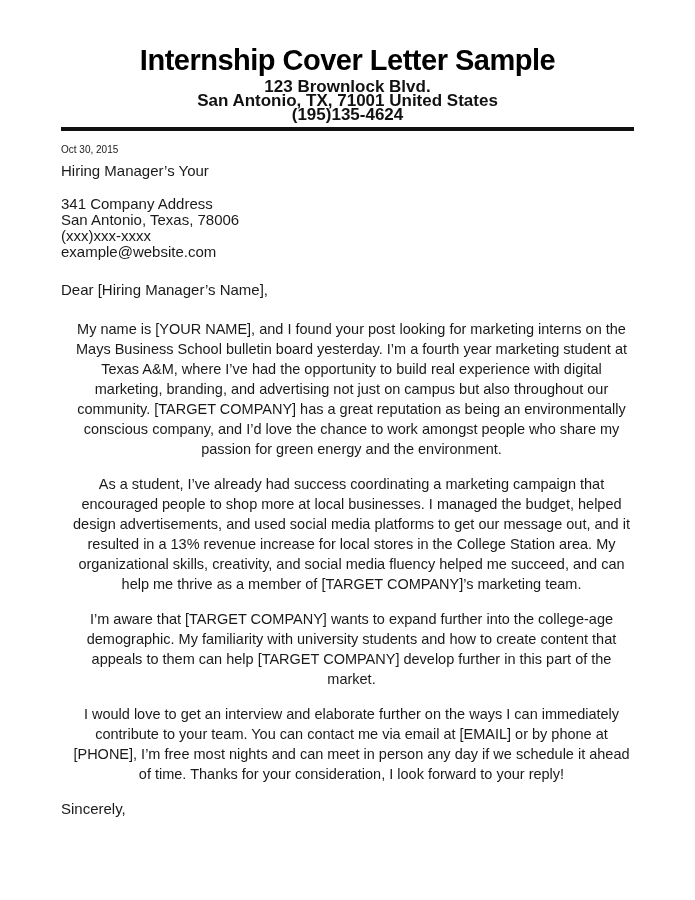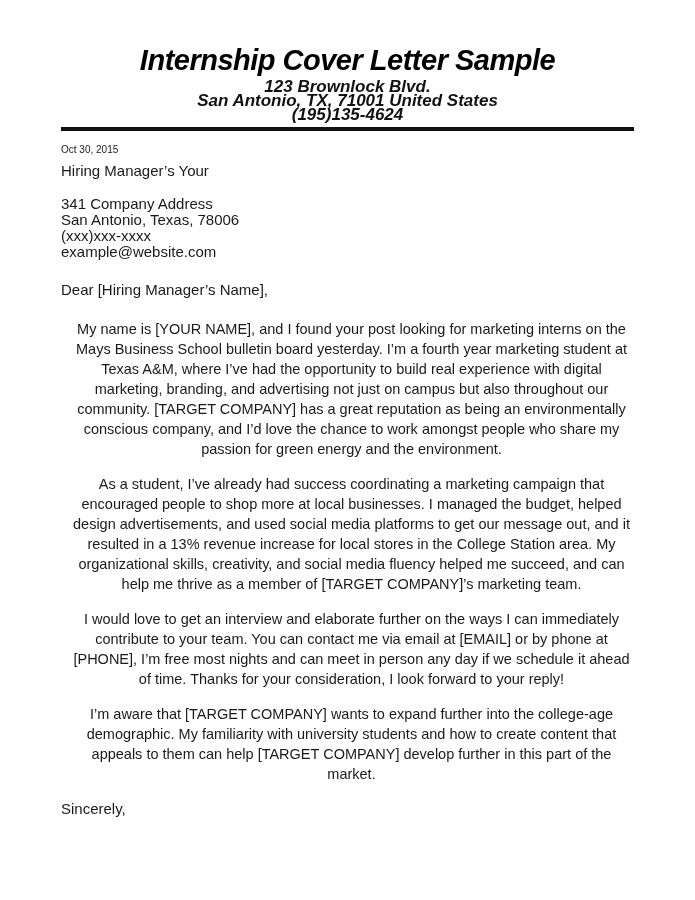--- a/index.html
+++ b/index.html
@@ -13,21 +13,20 @@
     width: 695px;
     height: 900px;
     background: #ffffff;
     padding: 44px 61px 0 61px;
     font-family: "Liberation Sans", sans-serif;
     color: #1a1a1a;
     overflow: hidden;
   }
   .letterhead {
     text-align: center;
-    font-style: italic;
   }
   .letterhead-title {
     margin: 0 0 4px 0;
     font-size: 29px;
     line-height: 32px;
     font-weight: 700;
     letter-spacing: -0.5px;
     color: #000000;
   }
   .letterhead-line {
@@ -107,21 +106,21 @@
       <div class="recipient-line">(xxx)xxx-xxxx</div>
       <div class="recipient-line">example@website.com</div>
     </div>
 
     <p class="salutation">Dear [Hiring Manager’s Name],</p>
 
     <p class="para">My name is [YOUR NAME], and I found your post looking for marketing interns on the Mays Business School bulletin board yesterday. I’m a fourth year marketing student at Texas A&amp;M, where I’ve had the opportunity to build real experience with digital marketing, branding, and advertising not just on campus but also throughout our community. [TARGET COMPANY] has a great reputation as being an environmentally conscious company, and I’d love the chance to work amongst people who share my passion for green energy and the environment.</p>
 
     <p class="para">As a student, I’ve already had success coordinating a marketing campaign that encouraged people to shop more at local businesses. I managed the budget, helped design advertisements, and used social media platforms to get our message out, and it resulted in a 13% revenue increase for local stores in the College Station area. My organizational skills, creativity, and social media fluency helped me succeed, and can help me thrive as a member of [TARGET COMPANY]’s marketing team.</p>
 
+    <p class="para">I’m aware that [TARGET COMPANY] wants to expand further into the college-age demographic. My familiarity with university students and how to create content that appeals to them can help [TARGET COMPANY] develop further in this part of the market.</p>
+
     <p class="para">I would love to get an interview and elaborate further on the ways I can immediately contribute to your team. You can contact me via email at [EMAIL] or by phone at [PHONE], I’m free most nights and can meet in person any day if we schedule it ahead of time. Thanks for your consideration, I look forward to your reply!</p>
-
-    <p class="para">I’m aware that [TARGET COMPANY] wants to expand further into the college-age demographic. My familiarity with university students and how to create content that appeals to them can help [TARGET COMPANY] develop further in this part of the market.</p>
 
     <p class="closing">Sincerely,</p>
 
   </main>
 
 </div>
 
 </body></html>

